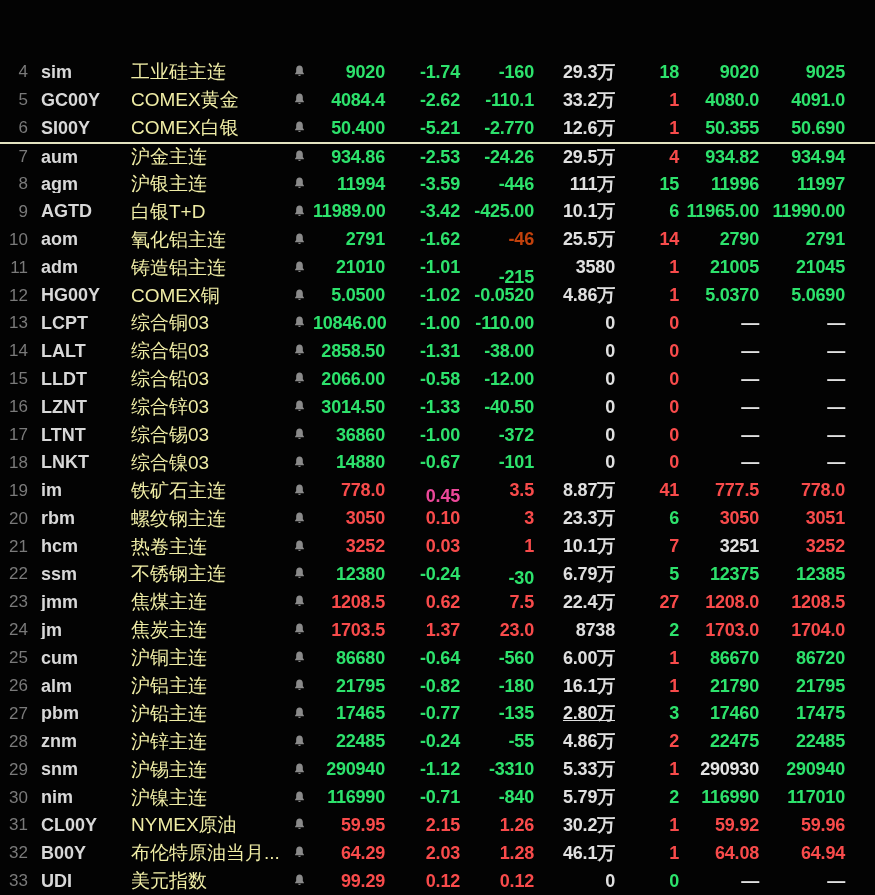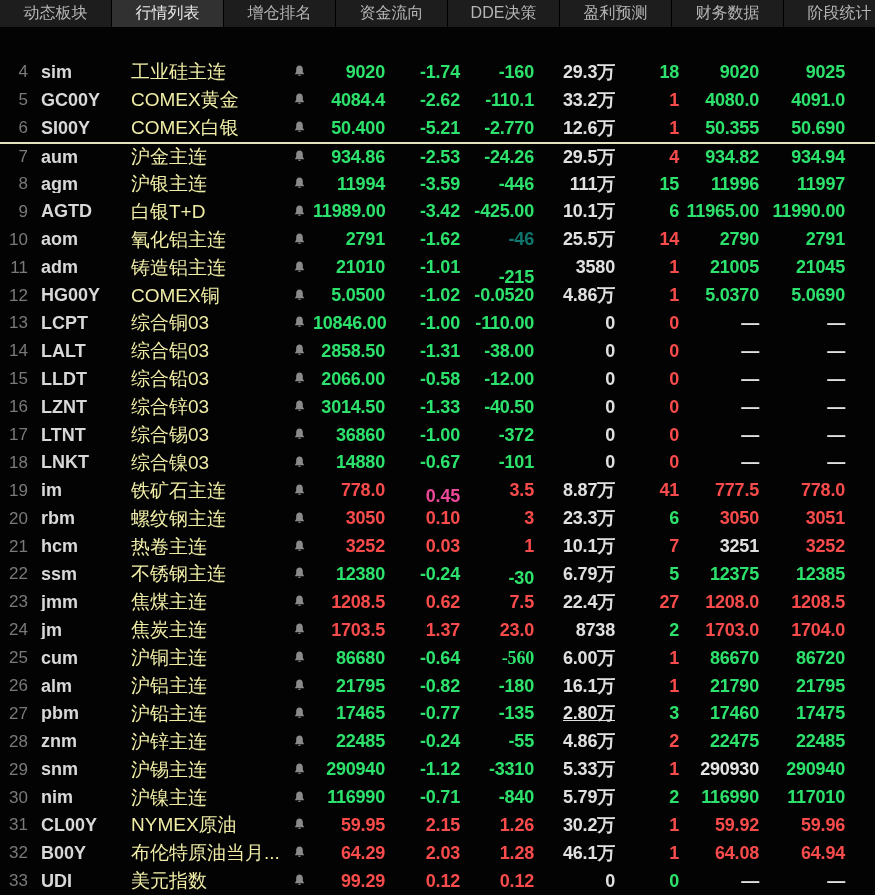--- a/index.html
+++ b/index.html
@@ -32,30 +32,20 @@
   .c-code{text-align:left;padding-left:6px;color:#d8d8d8;font-size:18px;font-weight:700;}
   .c-name{text-align:left;padding-left:6px;color:#f0eda6;font-size:19px;text-overflow:ellipsis;}
   .c-bell{text-align:center;padding-top:2px;}
   .val{text-align:right;padding-right:3px;font-size:18px;font-weight:700;letter-spacing:-0.2px;}
 </style>
 </head>
 <body>
 
 <div class="app">
 
-  <div class="tabbar" id="tabbar">
-      <div class="tab">动态板块</div>
-      <div class="tab active">行情列表</div>
-      <div class="tab">增仓排名</div>
-      <div class="tab">资金流向</div>
-      <div class="tab">DDE决策</div>
-      <div class="tab">盈利预测</div>
-      <div class="tab">财务数据</div>
-      <div class="tab">阶段统计</div>
-    </div>
 
 
   <div class="rows" id="rows">
       <div class="row grid">
         <span class="c c-num">4</span>
         <span class="c c-code">sim</span>
         <span class="c c-name">工业硅主连</span>
         <span class="c c-bell"><svg width="13" height="14" viewBox="0 0 16 16">
             <path fill="#8a8a8a" d="M8 1.2C5.5 1.2 3.9 3.1 3.9 5.7v3.4L2.6 11v1h10.8v-1l-1.3-1.9V5.7c0-2.6-1.6-4.5-4.1-4.5z"></path>
             <path fill="#8a8a8a" d="M6.4 12.6a1.6 1.6 0 0 0 3.2 0z"></path>
@@ -157,21 +147,21 @@
       <div class="row grid">
         <span class="c c-num">10</span>
         <span class="c c-code">aom</span>
         <span class="c c-name">氧化铝主连</span>
         <span class="c c-bell"><svg width="13" height="14" viewBox="0 0 16 16">
             <path fill="#8a8a8a" d="M8 1.2C5.5 1.2 3.9 3.1 3.9 5.7v3.4L2.6 11v1h10.8v-1l-1.3-1.9V5.7c0-2.6-1.6-4.5-4.1-4.5z"></path>
             <path fill="#8a8a8a" d="M6.4 12.6a1.6 1.6 0 0 0 3.2 0z"></path>
           </svg></span>
         <span class="c val" style="color: rgb(45, 226, 108);">2791</span>
         <span class="c val" style="color: rgb(45, 226, 108);">-1.62</span>
-        <span class="c val" style="color: #0f766e;">-46</span>
+        <span class="c val" style="color: #c2410c;">-46</span>
         <span class="c val" style="color: rgb(224, 224, 224);">25.5万</span>
         <span class="c val" style="color: rgb(248, 75, 75);">14</span>
         <span class="c val" style="color: rgb(45, 226, 108);">2790</span>
         <span class="c val" style="color: rgb(45, 226, 108);">2791</span>
         <span class="c val"></span>
       </div>
       <div class="row grid">
         <span class="c c-num">11</span>
         <span class="c c-code">adm</span>
         <span class="c c-name">铸造铝主连</span>
@@ -412,21 +402,21 @@
       <div class="row grid">
         <span class="c c-num">25</span>
         <span class="c c-code">cum</span>
         <span class="c c-name">沪铜主连</span>
         <span class="c c-bell"><svg width="13" height="14" viewBox="0 0 16 16">
             <path fill="#8a8a8a" d="M8 1.2C5.5 1.2 3.9 3.1 3.9 5.7v3.4L2.6 11v1h10.8v-1l-1.3-1.9V5.7c0-2.6-1.6-4.5-4.1-4.5z"></path>
             <path fill="#8a8a8a" d="M6.4 12.6a1.6 1.6 0 0 0 3.2 0z"></path>
           </svg></span>
         <span class="c val" style="color: rgb(45, 226, 108);">86680</span>
         <span class="c val" style="color: rgb(45, 226, 108);">-0.64</span>
-        <span class="c val" style="color: rgb(45, 226, 108); font-family: Liberation Serif, serif;">-560</span>
+        <span class="c val" style="color: rgb(45, 226, 108);">-560</span>
         <span class="c val" style="color: rgb(224, 224, 224);">6.00万</span>
         <span class="c val" style="color: rgb(248, 75, 75);">1</span>
         <span class="c val" style="color: rgb(45, 226, 108);">86670</span>
         <span class="c val" style="color: rgb(45, 226, 108);">86720</span>
         <span class="c val"></span>
       </div>
       <div class="row grid">
         <span class="c c-num">26</span>
         <span class="c c-code">alm</span>
         <span class="c c-name">沪铝主连</span>

